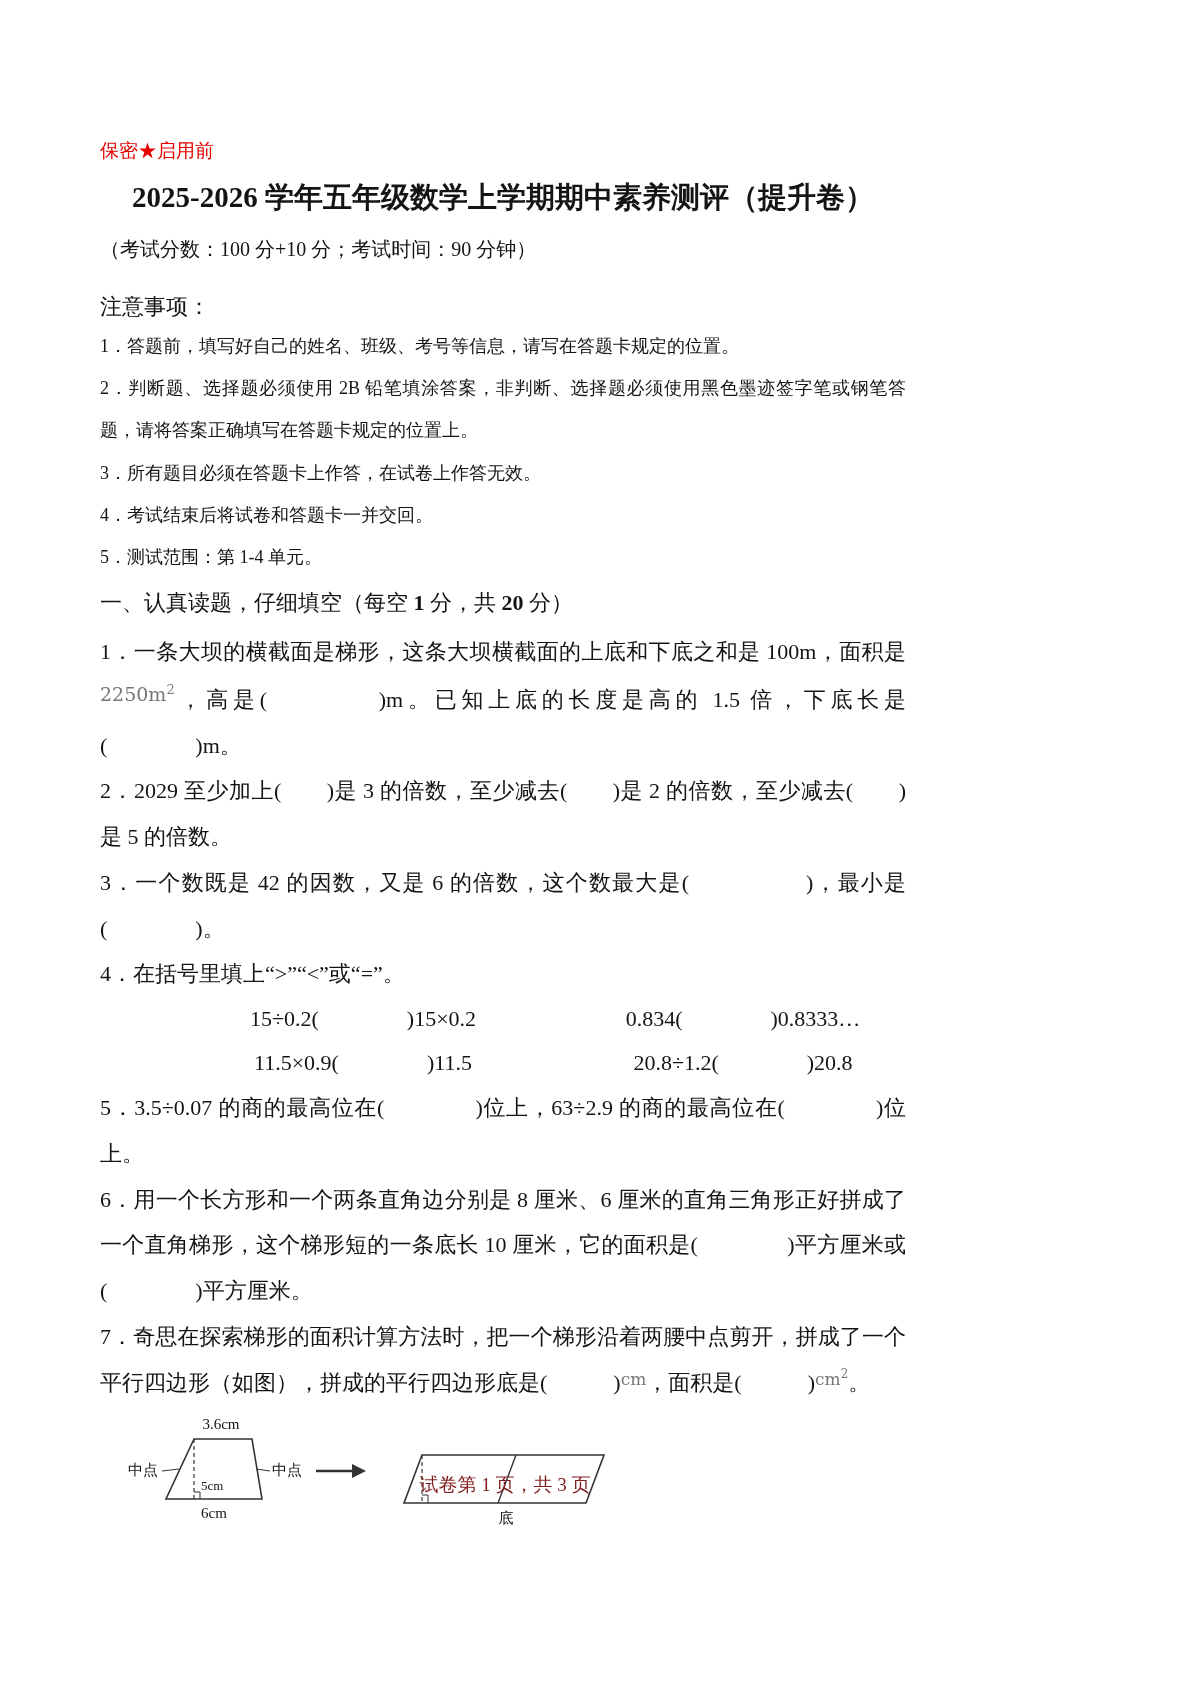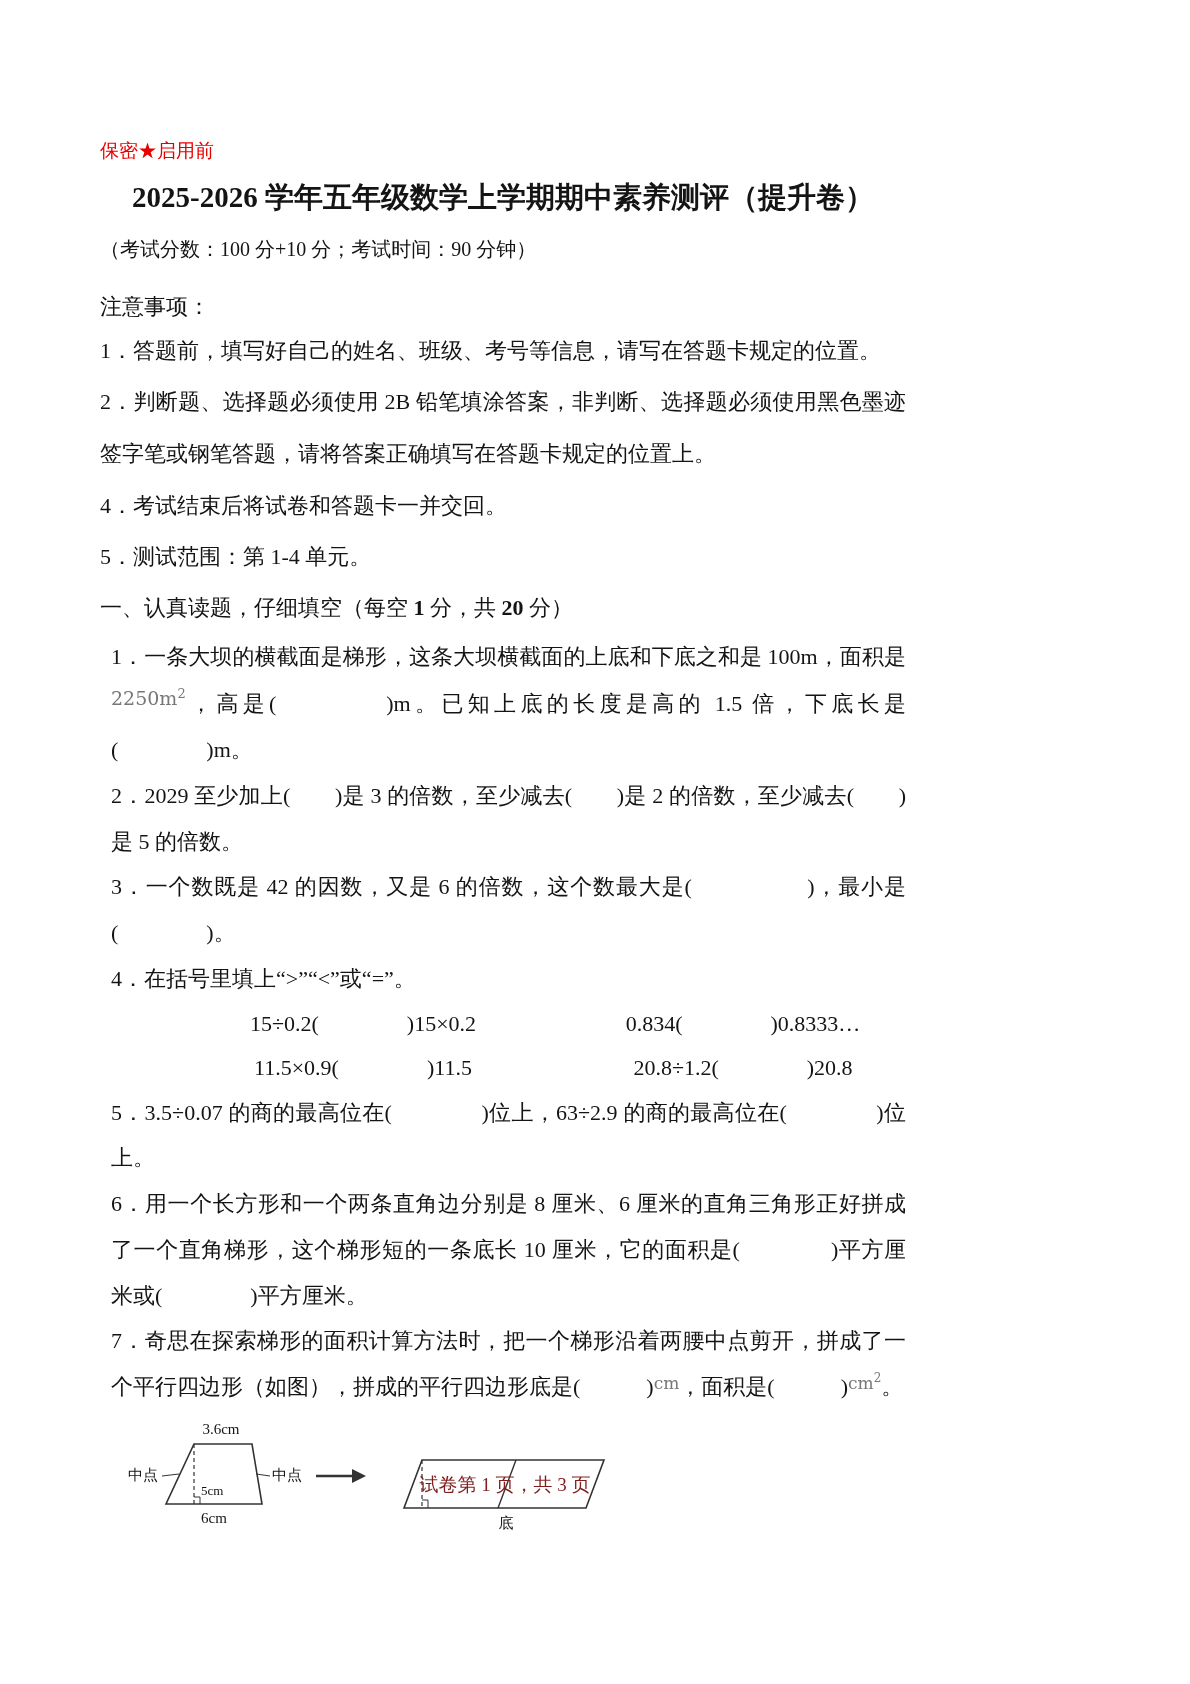--- a/index.html
+++ b/index.html
@@ -31,33 +31,32 @@
     text-align:left;
     font-size:20px;
     margin-top:20px;
   }
   .notice-heading {
     font-size:22px;
     margin-top:26px;
     line-height:1.6;
   }
   .notice-item {
-    font-size:22px;
+    font-size:18px;
     line-height:2.35;
     text-align:justify;
   }
   .section-heading {
     font-size:22px;
     line-height:2.3;
   }
   .q {
     font-size:22px;
     line-height:2.08;
     text-align:justify;
-    margin-left:11px;
   }
   .eq {
     color:#777777;
     font-size:19px;
     vertical-align:6px;
     font-family:"DejaVu Serif",serif;
   }
   .eq sup { font-size:13px; }
   .eq-sm {
     color:#777777;
@@ -101,20 +100,21 @@
   <div class="secrecy">保密★启用前</div>
 
   <h1 class="title">2025-2026 学年五年级数学上学期期中素养测评（提升卷）</h1>
 
   <div class="subtitle">（考试分数：100 分+10 分；考试时间：90 分钟）</div>
 
   <div class="notice-heading">注意事项：</div>
 
   <p class="notice-item">1．答题前，填写好自己的姓名、班级、考号等信息，请写在答题卡规定的位置。</p>
   <p class="notice-item">2．判断题、选择题必须使用 2B 铅笔填涂答案，非判断、选择题必须使用黑色墨迹签字笔或钢笔答题，请将答案正确填写在答题卡规定的位置上。</p>
+  <p class="notice-item">3．所有题目必须在答题卡上作答，在试卷上作答无效。</p>
   <p class="notice-item">4．考试结束后将试卷和答题卡一并交回。</p>
   <p class="notice-item">5．测试范围：第 1-4 单元。</p>
 
   <div class="section-heading">
     <span>一、认真读题，仔细填空（每空 </span><b>1</b><span> 分，共 </span><b>20</b><span> 分）</span>
   </div>
 
   <p class="q">
     <span>1．一条大坝的横截面是梯形，这条大坝横截面的上底和下底之和是 100m，面积是</span><span class="eq"><span>2250m</span><sup>2</sup></span><span>，高是(　　　　)m。已知上底的长度是高的 1.5 倍，下底长是(　　　　)m。</span>
   </p>

